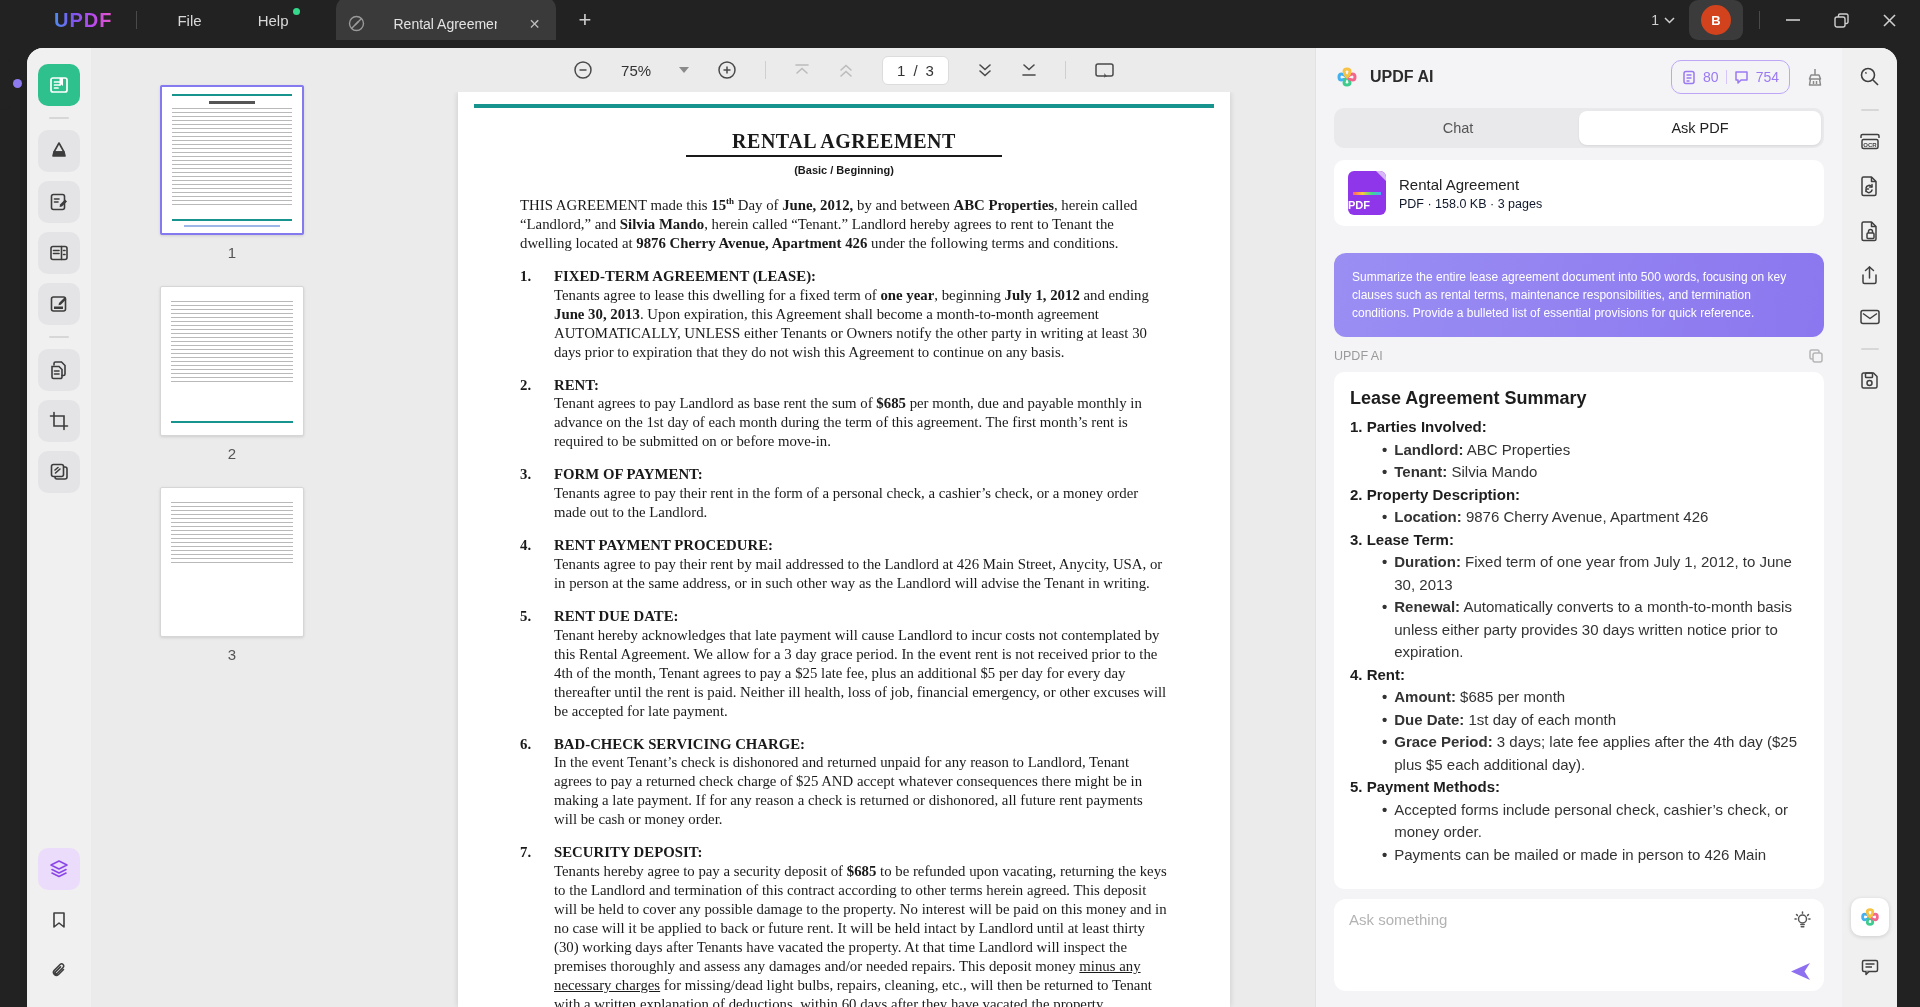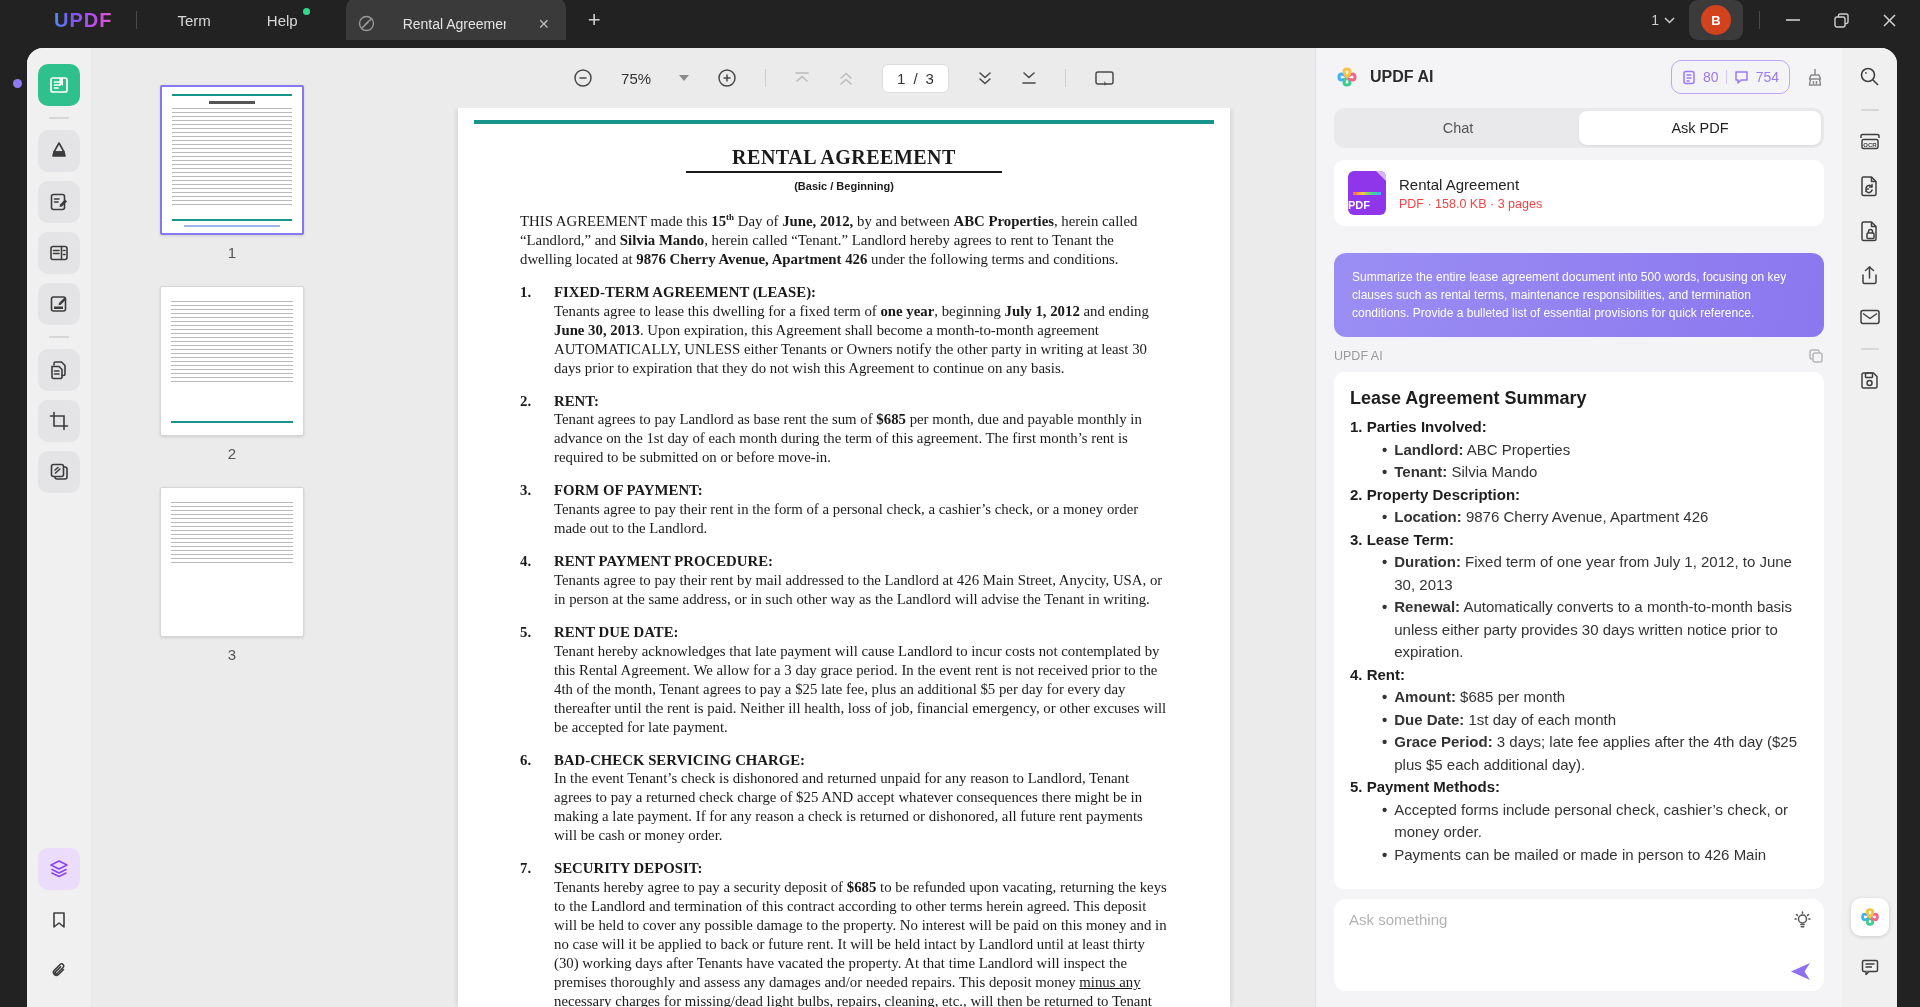--- a/index.html
+++ b/index.html
@@ -53,21 +53,21 @@
   .thumb-title { width:46px; height:3px; background:#555; margin:0 auto 4px; }
   .thumb-lines { height:100px; background:repeating-linear-gradient(#b9b9b9 0 1px, transparent 1px 4px); }
   .thumb-lines.short { height:62px; }
   .thumb-lines.mid { height:84px; }
   .thumb-botline { position:absolute; left:10px; right:10px; bottom:12px; height:2px; background:#17948d; }
   .thumb-footer { position:absolute; left:22px; right:22px; bottom:6px; height:2px; background:#9db8e8; }
   .thumb-num { font-size:15px; color:#555; margin:9px 0 25px; }
 
   
   .doc-area { flex:1; display:flex; flex-direction:column; overflow:hidden; }
-  .doc-toolbar { height:60px; display:flex; align-items:center; justify-content:center; gap:28px; color:#4a4a4a; flex-shrink:0; }
+  .doc-toolbar { height:44px; display:flex; align-items:center; justify-content:center; gap:28px; color:#4a4a4a; flex-shrink:0; }
   .doc-toolbar .zoom-val { font-size:15px; color:#333; }
   .vline { width:1px; height:18px; background:#cfcfcf; }
   .pagebox { background:#fff; border:1px solid #dcdcdc; border-radius:6px; padding:5px 14px; font-size:15px; color:#333; display:flex; gap:8px; }
   .icon-dim { color:#bcbcbc; }
   .caret-down { width:0; height:0; border-left:5px solid transparent; border-right:5px solid transparent; border-top:6px solid #8a8a8a; }
 
   .page-scroller { flex:1; display:flex; justify-content:center; overflow:hidden; }
   .page { width:772px; background:#fff; box-shadow:0 0 6px rgba(0,0,0,.15); padding:12px 16px 0; }
   .page-topline { height:4px; background:#17948d; }
   .page-inner { padding:22px 46px 30px; font-family:"Liberation Serif",serif; color:#1a1a1a; }
@@ -96,21 +96,21 @@
   .ai-tabs { background:#e9e9eb; border-radius:10px; display:flex; padding:3px; margin-top:8px; }
   .ai-tab { flex:1; text-align:center; font-size:14.5px; color:#555; padding:9px 0; border-radius:8px; }
   .ai-tab.active { background:#fff; color:#222; box-shadow:0 1px 2px rgba(0,0,0,.08); }
   .file-card { background:#fff; border-radius:10px; margin-top:12px; padding:11px 14px; display:flex; align-items:center; gap:13px; }
   .pdf-icon { width:38px; height:44px; background:#9036ea; border-radius:6px; position:relative; flex-shrink:0; }
   .pdf-fold { position:absolute; top:0; right:0; width:0; height:0; border-left:10px solid transparent; border-top:10px solid #d9b6f7; border-radius:0 6px 0 0; }
   .pdf-stripe { position:absolute; left:5px; right:5px; top:21px; height:3px;
                 background:linear-gradient(90deg,#ff5f5f,#ffc83d,#42d98b,#4aa8ff); }
   .pdf-label { position:absolute; bottom:4px; width:100%; text-align:left; color:#fff; font-size:11px; font-weight:bold; }
   .file-name { font-size:15px; color:#222; }
-  .file-meta { font-size:12.5px; color:#ef4444; margin-top:4px; }
+  .file-meta { font-size:12.5px; color:#0f172a; margin-top:4px; }
   .user-bubble { margin-top:27px; background:linear-gradient(100deg,#9a8ef3,#8b77ef); border-radius:12px;
                  padding:15px 18px; color:#fff; font-size:12px; line-height:1.5; }
   .responder-row { display:flex; align-items:center; margin-top:11px; }
   .responder-label { font-size:12.5px; color:#9a9a9a; flex:1; }
   .copy-icon { color:#b5b5b5; }
   .summary-card { background:#fff; border-radius:10px; margin-top:8px; padding:13px 16px; flex:1;
                   overflow:hidden; font-size:15px; color:#333; line-height:1.5; }
   .summary-title { font-size:18px; font-weight:bold; color:#1d1d1d; margin-bottom:4px; }
   .sum-heading { font-weight:bold; color:#1d1d1d; }
   .sum-bullet { display:flex; padding-left:32px; }
@@ -130,21 +130,21 @@
   .ai-fab { width:38px; height:38px; background:#fff; border-radius:10px; box-shadow:0 1px 4px rgba(0,0,0,.15);
             display:flex; align-items:center; justify-content:center; margin-bottom:22px; }
   svg { display:block; }
 </style>
 </head>
 <body>
 
 <div class="titlebar">
   <span class="logo">UPDF</span>
   <span class="tb-divider"></span>
-  <span class="menu-item">Term</span>
+  <span class="menu-item">File</span>
   <span class="menu-item"><span>Help</span><span class="help-dot"></span></span>
   <div class="doc-tab">
     <span>
       <svg width="17" height="17" viewBox="0 0 17 17" fill="none" stroke="#9a9a9a" stroke-width="1.4">
         <circle cx="8.5" cy="8.5" r="7"></circle>
           <line x1="3.5" y1="13.5" x2="13.5" y2="3.5"></line>
           <path d="M7 10l3.5-3.5"></path>
       </svg>
     </span>
     <span class="tab-title">Rental Agreement*</span>

